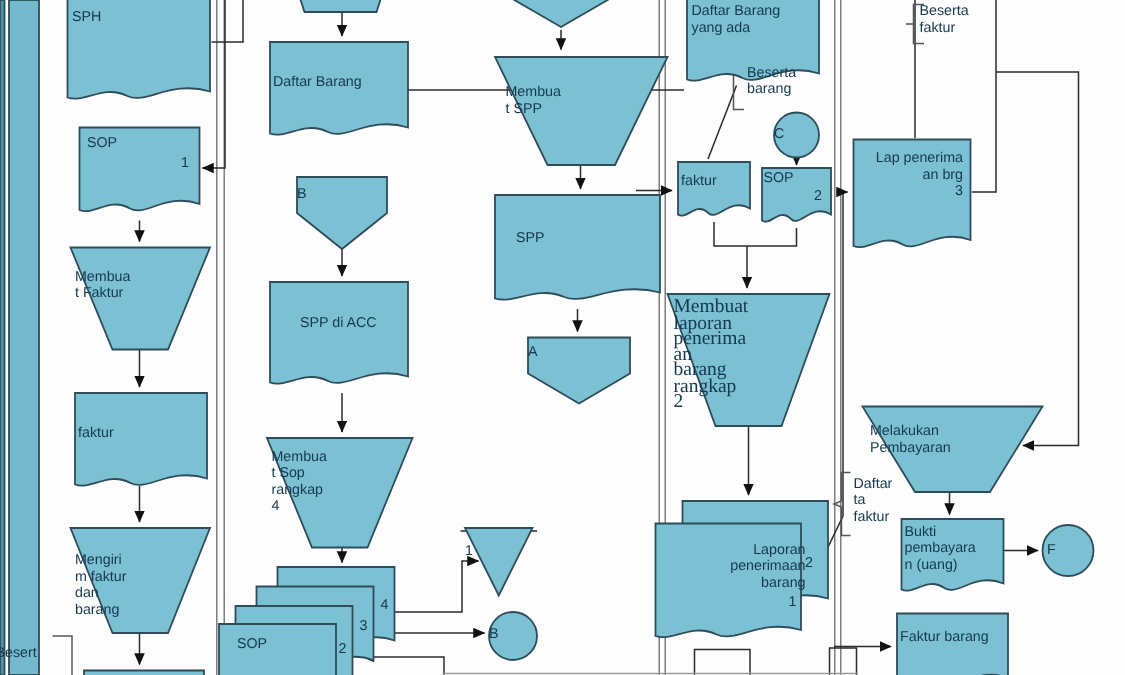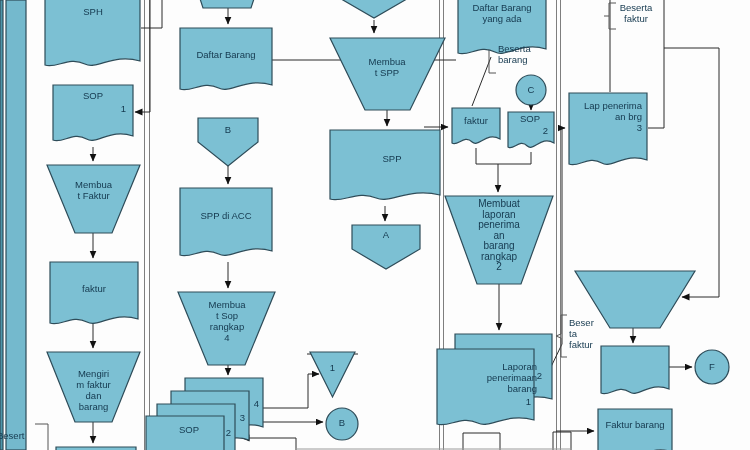--- a/index.html
+++ b/index.html
@@ -1,21 +1,21 @@
 <!DOCTYPE html>
 <html><head>
 <meta charset="utf-8">
 <style>
   html,body{margin:0;padding:0;background:#fff;}
   #stage{position:relative;width:750px;height:450px;background:#fdfdfd;overflow:hidden;
          font-family:"Liberation Sans",sans-serif;}
   #cv{position:absolute;left:0;top:0;}
   .lbl{position:absolute;color:#14384e;font-size:9.5px;line-height:11px;
-       white-space:pre-line;text-align:center;}
-  .sm{font-size:10px;line-height:10.5px;}
+       white-space:pre-line;}
+  .sm{font-size:13px;line-height:10.5px;font-family:Liberation Serif, serif;}
   .left{text-align:left;}
   .right{text-align:right;}
 </style>
 </head>
 <body>
 
 <div id="stage">
   <svg id="cv" width="750" height="450" viewBox="0 0 750 450">
     <defs>
       <marker id="arr" markerWidth="9" markerHeight="8" refX="7.5" refY="3.5" orient="auto">
@@ -111,21 +111,21 @@
 t Faktur</div>
   <div class="lbl" style="left:52px;top:283px;width:84px">faktur</div>
   <div class="lbl" style="left:50px;top:368px;width:87px">Mengiri
 m faktur
 dan
 barang</div>
   <div class="lbl left" style="left:-3px;top:430px;width:42px">Besert</div>
 
   <div class="lbl" style="left:182px;top:49px;width:88px">Daftar Barang</div>
   <div class="lbl" style="left:198px;top:124px;width:60px">B</div>
-  <div class="lbl" style="left:182px;top:210px;width:88px">SPP di ACC</div>
+  <div class="lbl" style="left:200px;top:210px;width:88px">SPP di ACC</div>
   <div class="lbl" style="left:181px;top:299px;width:92px">Membua
 t Sop
 rangkap
 4</div>
   <div class="lbl" style="left:158px;top:424px;width:62px">SOP</div>
   <div class="lbl right" style="left:237px;top:398px;width:22px">4</div>
   <div class="lbl right" style="left:225px;top:412px;width:20px">3</div>
   <div class="lbl right" style="left:211px;top:427px;width:20px">2</div>
 
   <div class="lbl" style="left:337px;top:56px;width:100px">Membua
@@ -154,18 +154,23 @@
 penerimaan
 barang</div>
   <div class="lbl right" style="left:526px;top:370px;width:16px">2</div>
   <div class="lbl right" style="left:515px;top:396px;width:16px">1</div>
 
   <div class="lbl" style="left:613px;top:2px;width:46px">Beserta
 faktur</div>
   <div class="lbl right" style="left:574px;top:100px;width:68px">Lap penerima
 an brg
 3</div>
+  <div class="lbl" style="left:580px;top:282px;width:110px">Melakukan
+Pembayaran</div>
+  <div class="lbl" style="left:603px;top:349px;width:64px">Bukti
+pembayara
+n (uang)</div>
   <div class="lbl" style="left:698px;top:361px;width:28px">F</div>
   <div class="lbl" style="left:600px;top:419px;width:70px">Faktur barang</div>
-  <div class="lbl left" style="left:569px;top:317px;width:40px">Beser
+  <div class="lbl left" style="left:569px;top:317px;width:40px">Daftar
 ta
 faktur</div>
 </div>
 
 </body></html>

